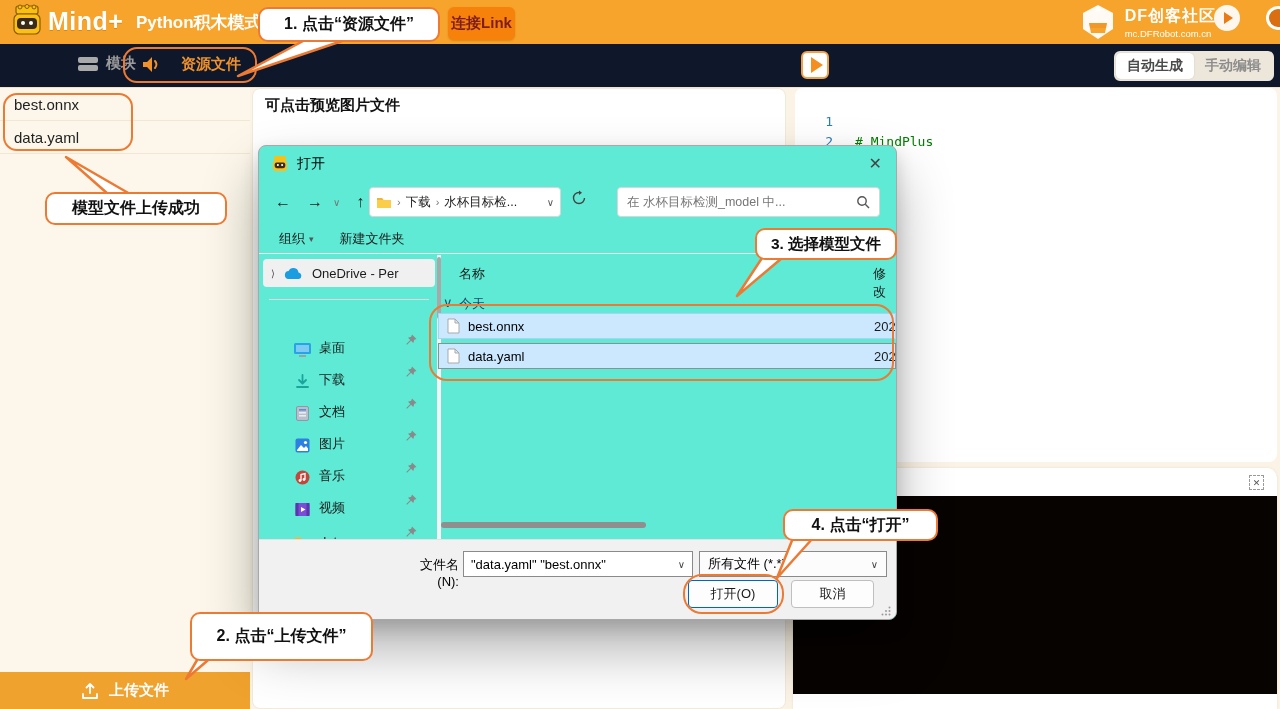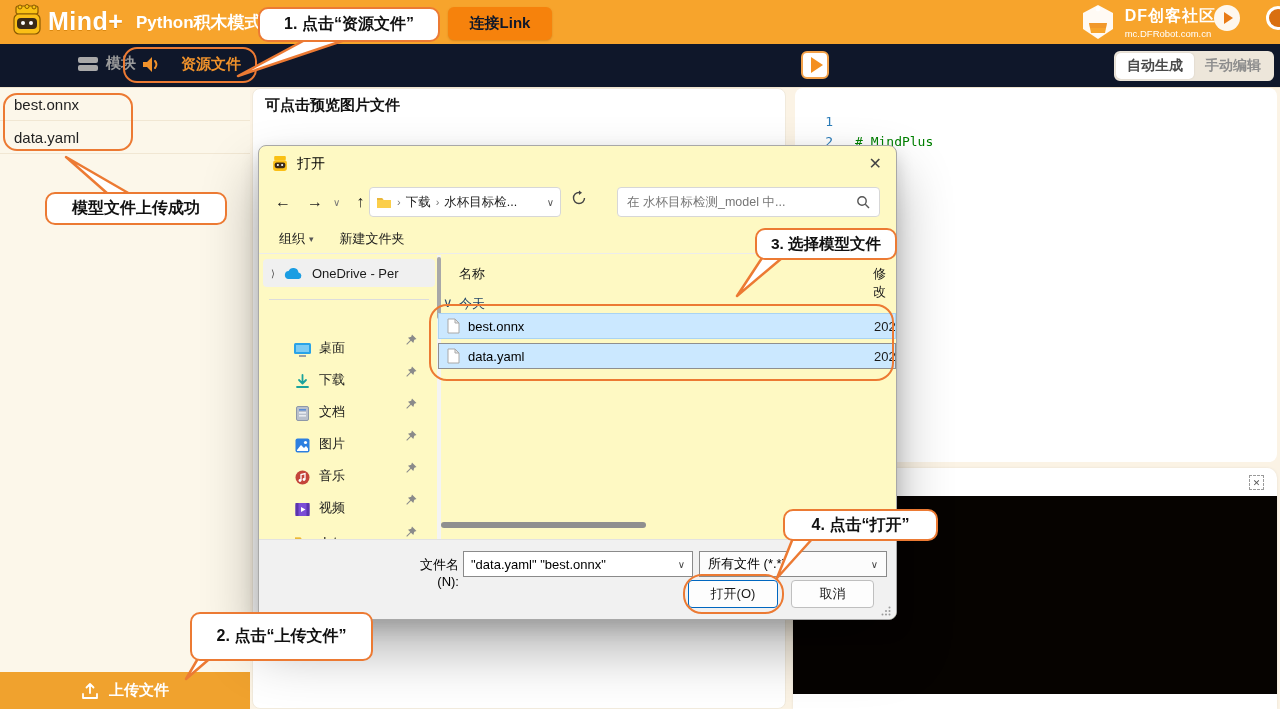--- a/index.html
+++ b/index.html
@@ -5,21 +5,21 @@
   * { margin:0; padding:0; box-sizing:border-box; }
   html,body { width:1280px; height:709px; overflow:hidden; }
   body { font-family:"Liberation Sans", sans-serif; }
   .stage { position:relative; width:1280px; height:709px; background:#FBF3E5; overflow:hidden; }
 
   
   .header { position:absolute; left:0; top:0; width:1280px; height:44px; background:#F7A42C; z-index:10; }
   .logo { position:absolute; left:10px; top:4px; display:flex; align-items:center; gap:4px; }
   .logo-text { color:#fff; font-size:25px; font-weight:bold; letter-spacing:0.5px; text-shadow:0 1px 0 rgba(200,120,0,.6); }
   .mode-label { position:absolute; left:136px; top:11px; color:#fff; font-size:17px; font-weight:600; }
-  .connect-btn { position:absolute; left:448px; top:7px; width:104px; height:33px; background:#F6820C; border-radius:6px; color:#0f172a; font-size:15px; font-weight:bold; display:flex; align-items:center; justify-content:center; box-shadow:0 1px 2px rgba(160,80,0,.35); }
+  .connect-btn { position:absolute; left:448px; top:7px; width:67px; height:33px; background:#F6820C; border-radius:6px; color:#7f1d1d; font-size:15px; font-weight:bold; display:flex; align-items:center; justify-content:center; box-shadow:0 1px 2px rgba(160,80,0,.35); }
   .brand { position:absolute; right:8px; top:3px; display:flex; align-items:center; }
   .brand-texts { display:flex; flex-direction:column; align-items:flex-start; margin-left:6px; }
   .brand-name { color:#fff; font-size:16px; font-weight:bold; letter-spacing:1px; }
   .brand-url { color:#fff; font-size:9.5px; margin-top:1px; }
   .play-badge { position:absolute; right:14px; top:5px; width:26px; height:26px; border-radius:50%; background:#fff; display:flex; align-items:center; justify-content:center; opacity:.92; }
   .play-badge .tri { width:0; height:0; border-left:9px solid #E87714; border-top:6px solid transparent; border-bottom:6px solid transparent; margin-left:3px; }
   .edge-badge { position:absolute; right:-10px; top:6px; width:24px; height:24px; border-radius:50%; border:3px solid #fff; background:#D96F10; }
 
   
   .toolbar { position:absolute; left:0; top:44px; width:1280px; height:44px; background:#0f172a; border-bottom:1px solid #EFE3CE; z-index:9; }
@@ -50,21 +50,21 @@
   .lnum { position:absolute; left:0; width:38px; text-align:right; color:#2B7CB8; }
   .lcode { position:absolute; left:60px; color:#008000; }
   .frag { position:absolute; height:20px; line-height:20px; font-size:13px; font-weight:bold; font-family:"DejaVu Sans Mono", monospace; white-space:pre; }
 
   
   .term-panel { position:absolute; left:793px; top:468px; width:484px; height:241px; background:#fff; border-radius:10px 10px 0 0; z-index:2; box-shadow:0 0 3px rgba(0,0,0,.08); }
   .term-clear { position:absolute; right:13px; top:7px; width:15px; height:15px; border:1px dashed #9A9A9A; color:#555; font-size:9px; display:flex; align-items:center; justify-content:center; }
   .term-screen { position:absolute; left:0; top:28px; width:484px; height:198px; background:#060300; }
 
   
-  .dialog { position:absolute; left:258px; top:145px; width:639px; height:475px; background:#fef9c3; border:1px solid #A8A8A8; border-radius:8px; z-index:30; box-shadow:0 30px 55px rgba(0,0,0,.30), 0 8px 18px rgba(0,0,0,.16); overflow:hidden; }
+  .dialog { position:absolute; left:258px; top:145px; width:639px; height:475px; background:#5eead4; border:1px solid #A8A8A8; border-radius:8px; z-index:30; box-shadow:0 30px 55px rgba(0,0,0,.30), 0 8px 18px rgba(0,0,0,.16); overflow:hidden; }
   .dlg-title { position:absolute; left:0; top:0; width:100%; height:36px; display:flex; align-items:center; }
   .dlg-title-text { margin-left:8px; font-size:14px; color:#000; }
   .dlg-close { position:absolute; right:14px; top:8px; font-size:16px; color:#444; }
   .dlg-nav { position:absolute; left:0; top:36px; width:100%; height:40px; display:flex; align-items:center; }
   .nav-ico { font-size:16px; color:#222; margin-left:16px; }
   .nav-ico.small { font-size:10px; color:#777; margin-left:10px; }
   .addr-box { position:absolute; left:110px; top:5px; width:192px; height:30px; border:1px solid #D7D7D7; border-radius:4px; background:#fff; display:flex; align-items:center; padding:0 6px; gap:5px; font-size:12.5px; color:#1a1a1a; }
   .crumb-sep { color:#777; font-size:11px; }
   .addr-chev { margin-left:auto; color:#555; font-size:10px; }
   .refresh { position:absolute; left:312px; top:8px; }

